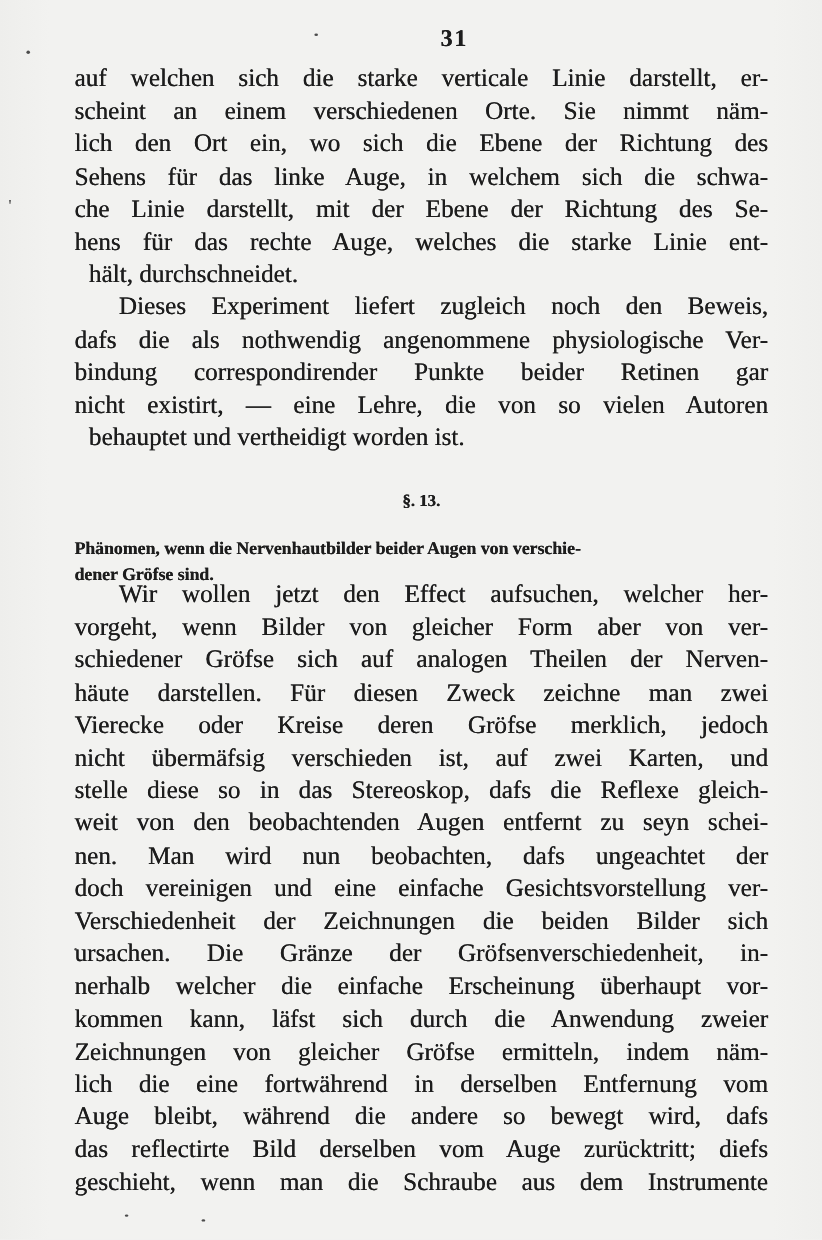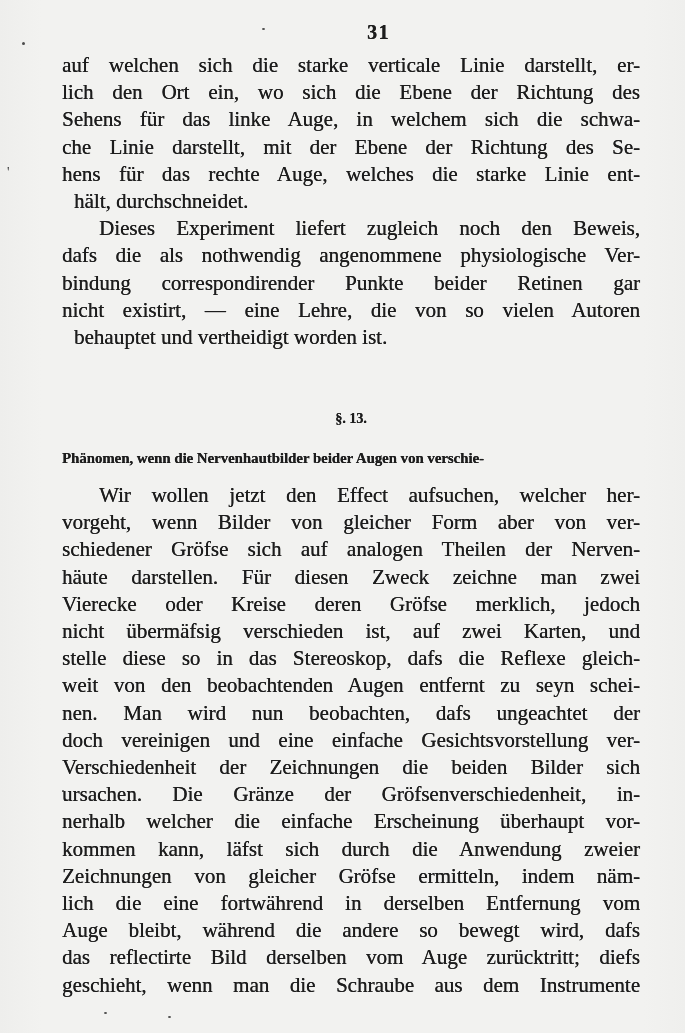--- a/index.html
+++ b/index.html
@@ -87,39 +87,41 @@
 </style>
 </head>
 <body style="background: rgb(241, 241, 240);">
 
 <div class="page" style="--ink: #1d1d1d;">
   <div class="pageno">31</div>
 
   <div class="textblock body1">
       <div class="para">
         <div class="line">auf welchen sich die starke verticale Linie darstellt, er-</div>
+        <div class="line">scheint an einem verschiedenen Orte. Sie nimmt näm-</div>
         <div class="line">lich den Ort ein, wo sich die Ebene der Richtung des</div>
         <div class="line">Sehens für das linke Auge, in welchem sich die schwa-</div>
         <div class="line">che Linie darstellt, mit der Ebene der Richtung des Se-</div>
         <div class="line">hens für das rechte Auge, welches die starke Linie ent-</div>
         <div class="line last">hält, durchschneidet.</div>
       </div>
       <div class="para indent">
         <div class="line">Dieses Experiment liefert zugleich noch den Beweis,</div>
         <div class="line">dafs die als nothwendig angenommene physiologische Ver-</div>
         <div class="line">bindung correspondirender Punkte beider Retinen gar</div>
         <div class="line">nicht existirt, — eine Lehre, die von so vielen Autoren</div>
         <div class="line last">behauptet und vertheidigt worden ist.</div>
       </div>
     </div>
 
   <div class="heading">§. 13.</div>
 
   <div class="subheading">
       <div class="tline">Phänomen, wenn die Nervenhautbilder beider Augen von verschie-</div>
+      <div class="tline">dener Gröfse sind.</div>
     </div>
 
   <div class="textblock body2">
       <div class="para indent">
         <div class="line">Wir wollen jetzt den Effect aufsuchen, welcher her-</div>
         <div class="line">vorgeht, wenn Bilder von gleicher Form aber von ver-</div>
         <div class="line">schiedener Gröfse sich auf analogen Theilen der Nerven-</div>
         <div class="line">häute darstellen. Für diesen Zweck zeichne man zwei</div>
         <div class="line">Vierecke oder Kreise deren Gröfse merklich, jedoch</div>
         <div class="line">nicht übermäfsig verschieden ist, auf zwei Karten, und</div>

